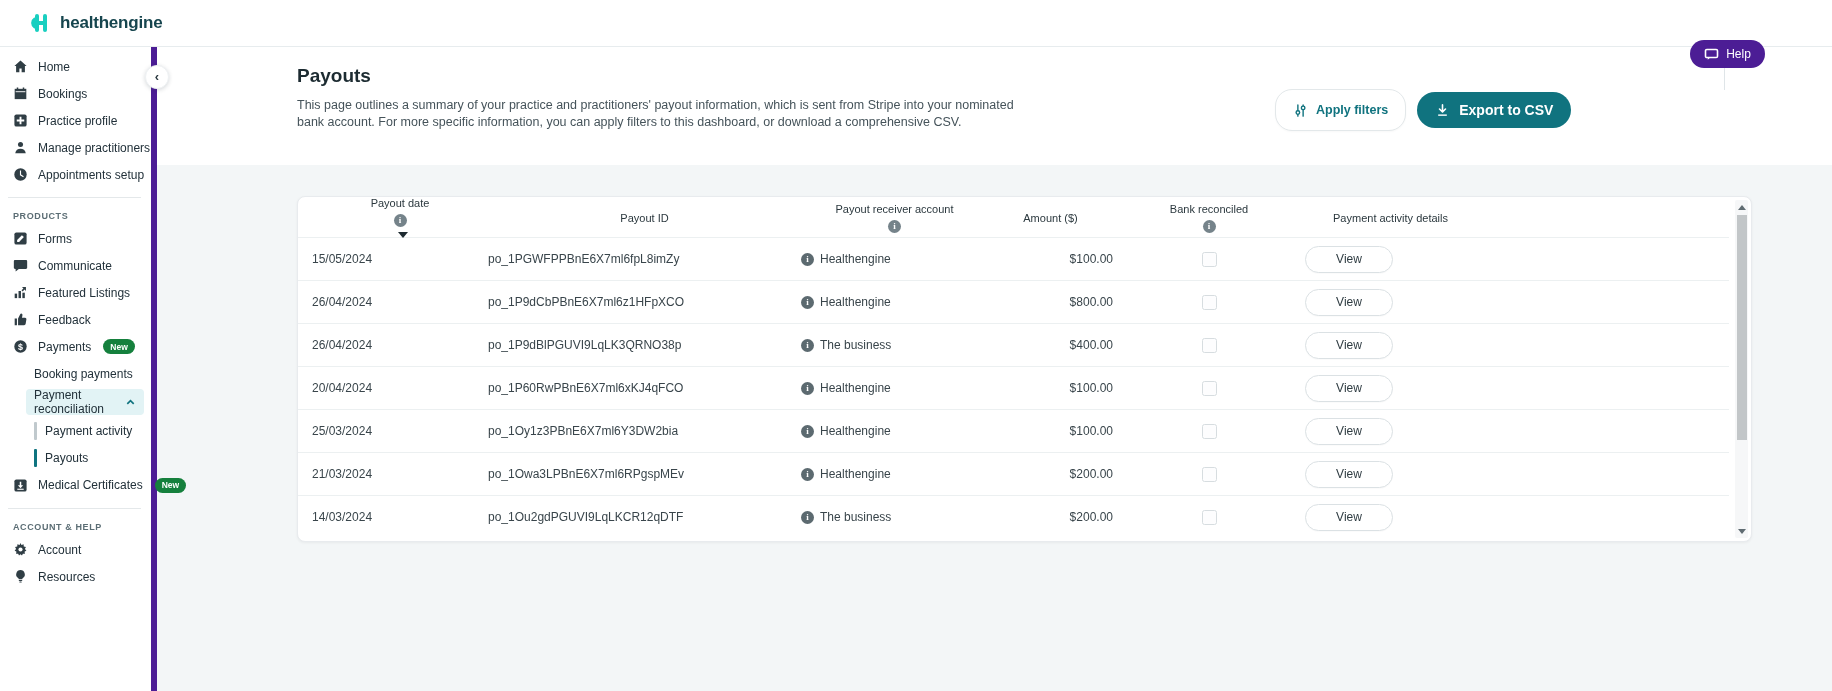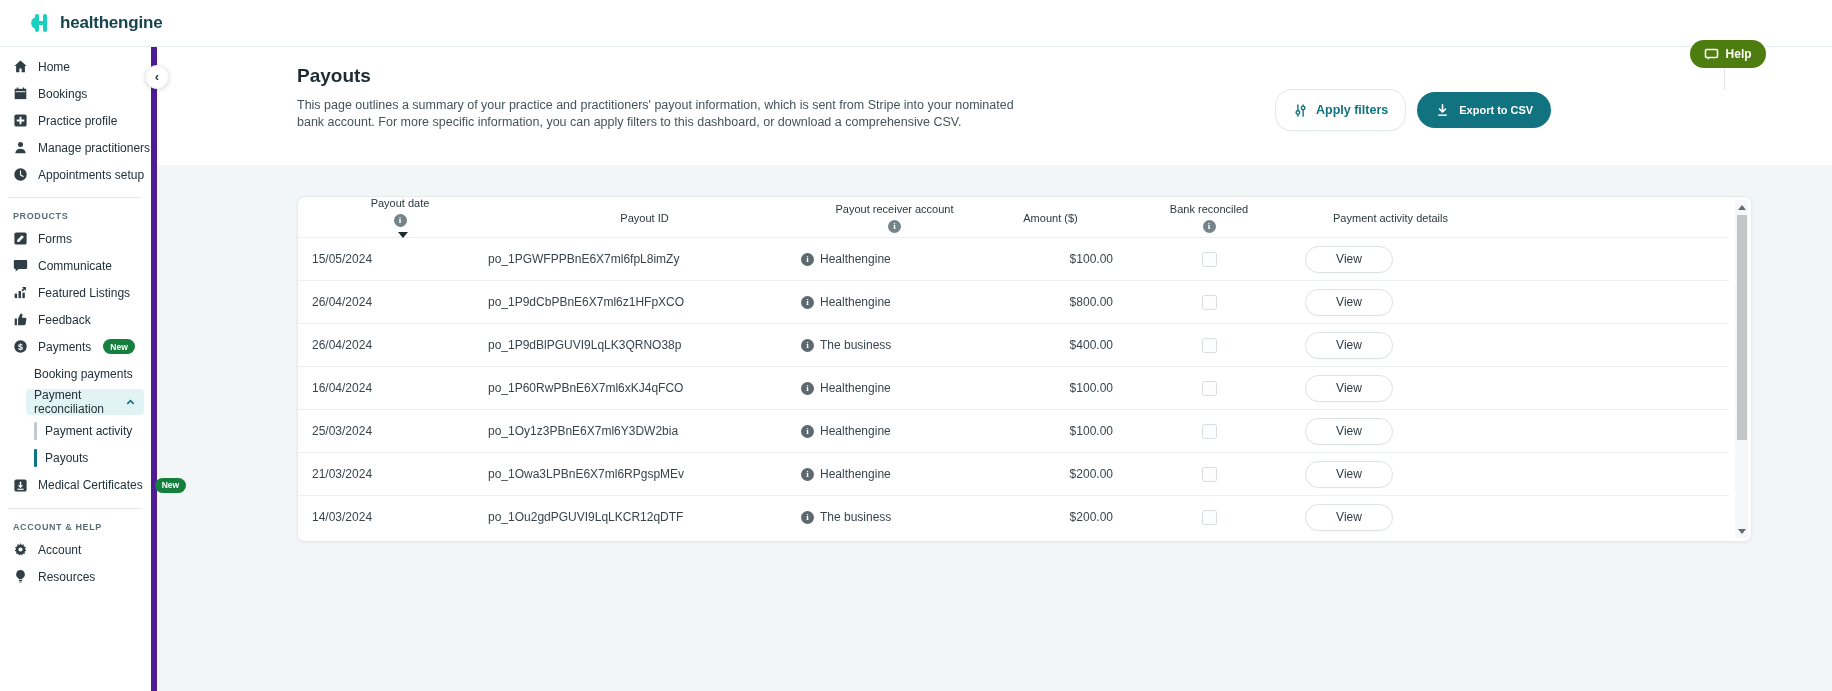--- a/index.html
+++ b/index.html
@@ -7,22 +7,22 @@
   body { font-family:"Liberation Sans", sans-serif; background:#ffffff; position:relative; color:#22313a; }
 
   
   .topbar { position:absolute; top:0; left:0; right:0; height:47px; background:#fff;
             border-bottom:1px solid #e7ecee; display:flex; align-items:center; justify-content:space-between; z-index:5; }
   .logo { display:flex; align-items:center; gap:8px; padding-left:28px; }
   .logo-word { font-size:17px; font-weight:700; color:#16454e; letter-spacing:-0.2px; }
   .topbar-right { display:flex; align-items:center; padding-right:6px;flex-direction:column; }
   .account-label { font-size:12.5px; color:#33424a; }
   .bell-wrap { margin-left:20px; width:22px; height:22px; display:flex; align-items:center; justify-content:center; }
-  .help-btn { margin-left:18px; display:flex; align-items:center; gap:7px; background:#4d7c0f; color:#fff;
-              border:none; border-radius:15px; height:28px; padding:0 14px; font-size:12px; font-weight:700;
+  .help-btn { margin-left:18px; display:flex; align-items:center; gap:7px; background:#4c1d95; color:#fff;
+              border:none; border-radius:15px; height:28px; padding:0 14px; font-size:12px; font-weight:400;
               font-family:"Liberation Sans", sans-serif; cursor:pointer;margin-top:48px; }
   .topbar-divider { width:1px; height:22px; background:#dfe5e8; margin-left:12px; }
 
   
   .sidebar { position:absolute; top:47px; left:0; bottom:0; width:157px; background:#fff;
              border-right:6px solid #4c1d95; padding-top:6px; z-index:4; }
   .side-item { height:27px; display:flex; align-items:center; gap:10px; padding-left:13px;
                font-size:12px; color:#22313a; cursor:pointer; white-space:nowrap; }
   .side-item .ic { width:15px; height:15px; flex:0 0 15px; display:flex; align-items:center; justify-content:center; }
   .side-item .ic svg { width:15px; height:15px; fill:#303e45; }
@@ -47,21 +47,21 @@
   
   .main { position:absolute; top:47px; left:157px; right:0; bottom:0; background:#f3f6f7; }
   .content-header { position:relative; height:118px; background:#fff; padding:18px 0 0 140px; }
   .page-title { font-size:19px; font-weight:700; color:#1c2b31; }
   .page-desc { margin-top:10px; width:740px; font-size:12.5px; line-height:17px; color:#45535a; }
   .header-actions { position:absolute; left:1118px; top:42px; display:flex; align-items:center; gap:11px; }
   .apply-filters-btn { display:flex; align-items:center; gap:8px; height:42px; padding:0 17px; background:#fff;
                        border:1px solid #e3e8ea; border-radius:17px; color:#10737f; font-size:12.5px; font-weight:600;
                        font-family:"Liberation Sans", sans-serif; cursor:pointer; box-shadow:0 1px 2px rgba(0,0,0,.03); }
   .export-btn { display:flex; align-items:center; gap:9px; height:36px; padding:0 18px; background:#10737f;
-                border:none; border-radius:18px; color:#fff; font-size:11px; font-weight:700;
+                border:none; border-radius:18px; color:#fff; font-size:14px; font-weight:700;
                 font-family:"Liberation Sans", sans-serif; cursor:pointer; }
 
   
   .card { position:absolute; left:140px; top:149px; width:1455px; height:346px; background:#fff;
           border:1px solid #e8ebee; border-radius:8px; box-shadow:0 1px 3px rgba(0,0,0,.05); overflow:hidden; }
   .trow { display:grid; grid-template-columns:176px 313px 187px 125px 192px 171px;
           align-items:center; padding-left:14px; }
   .thead-row { height:40px; font-size:11px; color:#2b383e; }
   .th { display:flex; align-items:center; gap:5px;flex-direction:column; }
   .th.right { justify-content:flex-end; }
@@ -387,21 +387,21 @@
           <div class="cell-right">$400.00</div>
           <div class="cell-center">
             <span class="checkbox"></span>
           </div>
           <div class="cell-end">
             <button class="view-btn">View</button>
           </div>
         </div>
 
         <div class="trow body-row">
-          <div>16/04/2024</div>
+          <div>20/04/2024</div>
           <div>po_1P60RwPBnE6X7ml6xKJ4qFCO</div>
           <div class="receiver-cell">
             <span class="info-dot dark"></span>
             <span>Healthengine</span>
           </div>
           <div class="cell-right">$100.00</div>
           <div class="cell-center">
             <span class="checkbox"></span>
           </div>
           <div class="cell-end">

